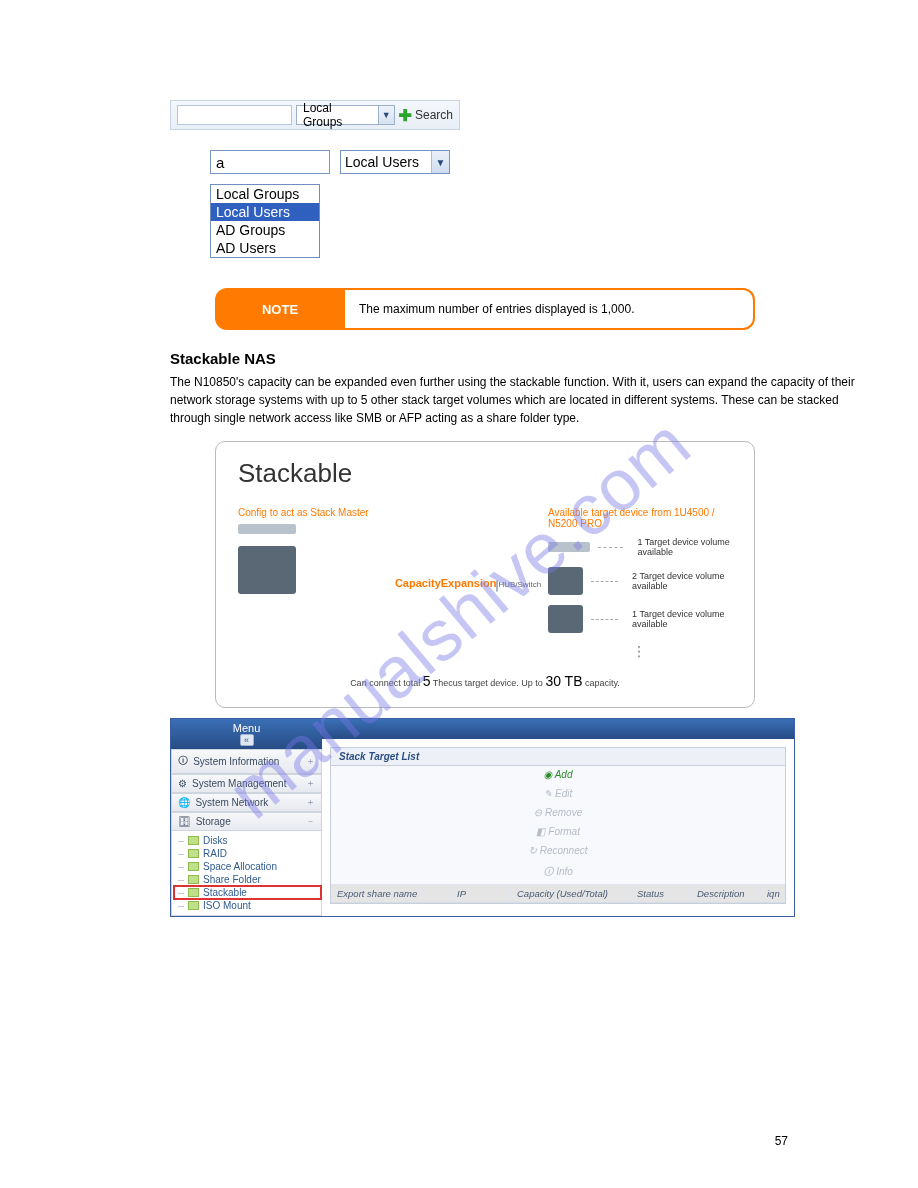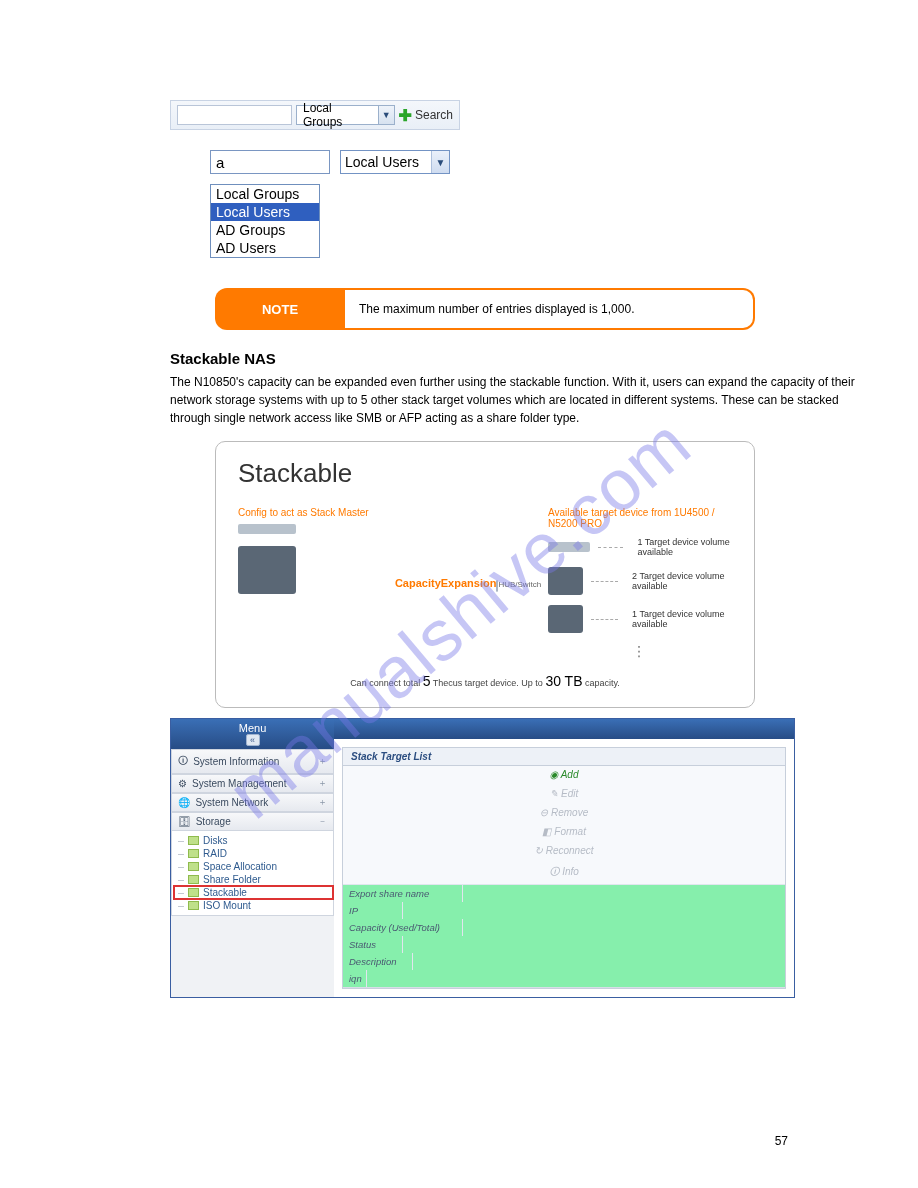--- a/index.html
+++ b/index.html
@@ -82,21 +82,21 @@
   .tree-item::before { content:""; position:absolute; left:4px; top:50%; width:6px; height:1px; background:#c4c9d2; }
   .tree-cube { width:11px; height:9px; background:#bfe08a; border:1px solid #8fbb4d; display:inline-block;}
   .tree-item.hl { outline:2px solid #d33; outline-offset:-1px;}
   .content-panel { flex:1; background:#fff;}
   .content-hdr { height:20px; background:linear-gradient(#3a6fb6,#274c85);}
   .stl-box { margin:8px; border:1px solid #c7cfdb;font-style:italic;}
   .stl-title { background:#edf1f7; border-bottom:1px solid #c7cfdb; padding:3px 8px; font-size:10px; font-weight:bold; color:#2b4d80;}
   .stl-tools { display:flex; gap:8px; padding:3px 6px; background:#f7f9fc; border-bottom:1px solid #e1e6ee; font-size:10px; align-items:center;flex-direction:column;}
   .stl-tools .add { color:#2a8a2a;}
   .stl-tools .dim { color:#b6bcc6;}
-  .stl-cols { display:flex; background:#86efac; border-bottom:1px solid #d7dde7; font-size:9.5px; color:#4a5a72;flex-direction:column;}
+  .stl-cols { display:flex; background:#e5e5e5; border-bottom:1px solid #d7dde7; font-size:9.5px; color:#4a5a72;}
   .stl-cols div { padding:3px 6px; border-right:1px solid #e1e6ee;}
   .c-name{width:120px;} .c-ip{width:60px;} .c-cap{width:120px;} .c-status{width:60px;} .c-desc{width:70px;} .c-iqn{width:24px; border-right:none;}
 
   
   .watermark {
     position:absolute; left:50%; top:52%; transform:translate(-50%,-50%) rotate(-40deg);
     font-size:72px; color:rgba(120,120,230,0.42); font-weight:400; white-space:nowrap;
     pointer-events:none; z-index:5; letter-spacing:1px;
   }
 

